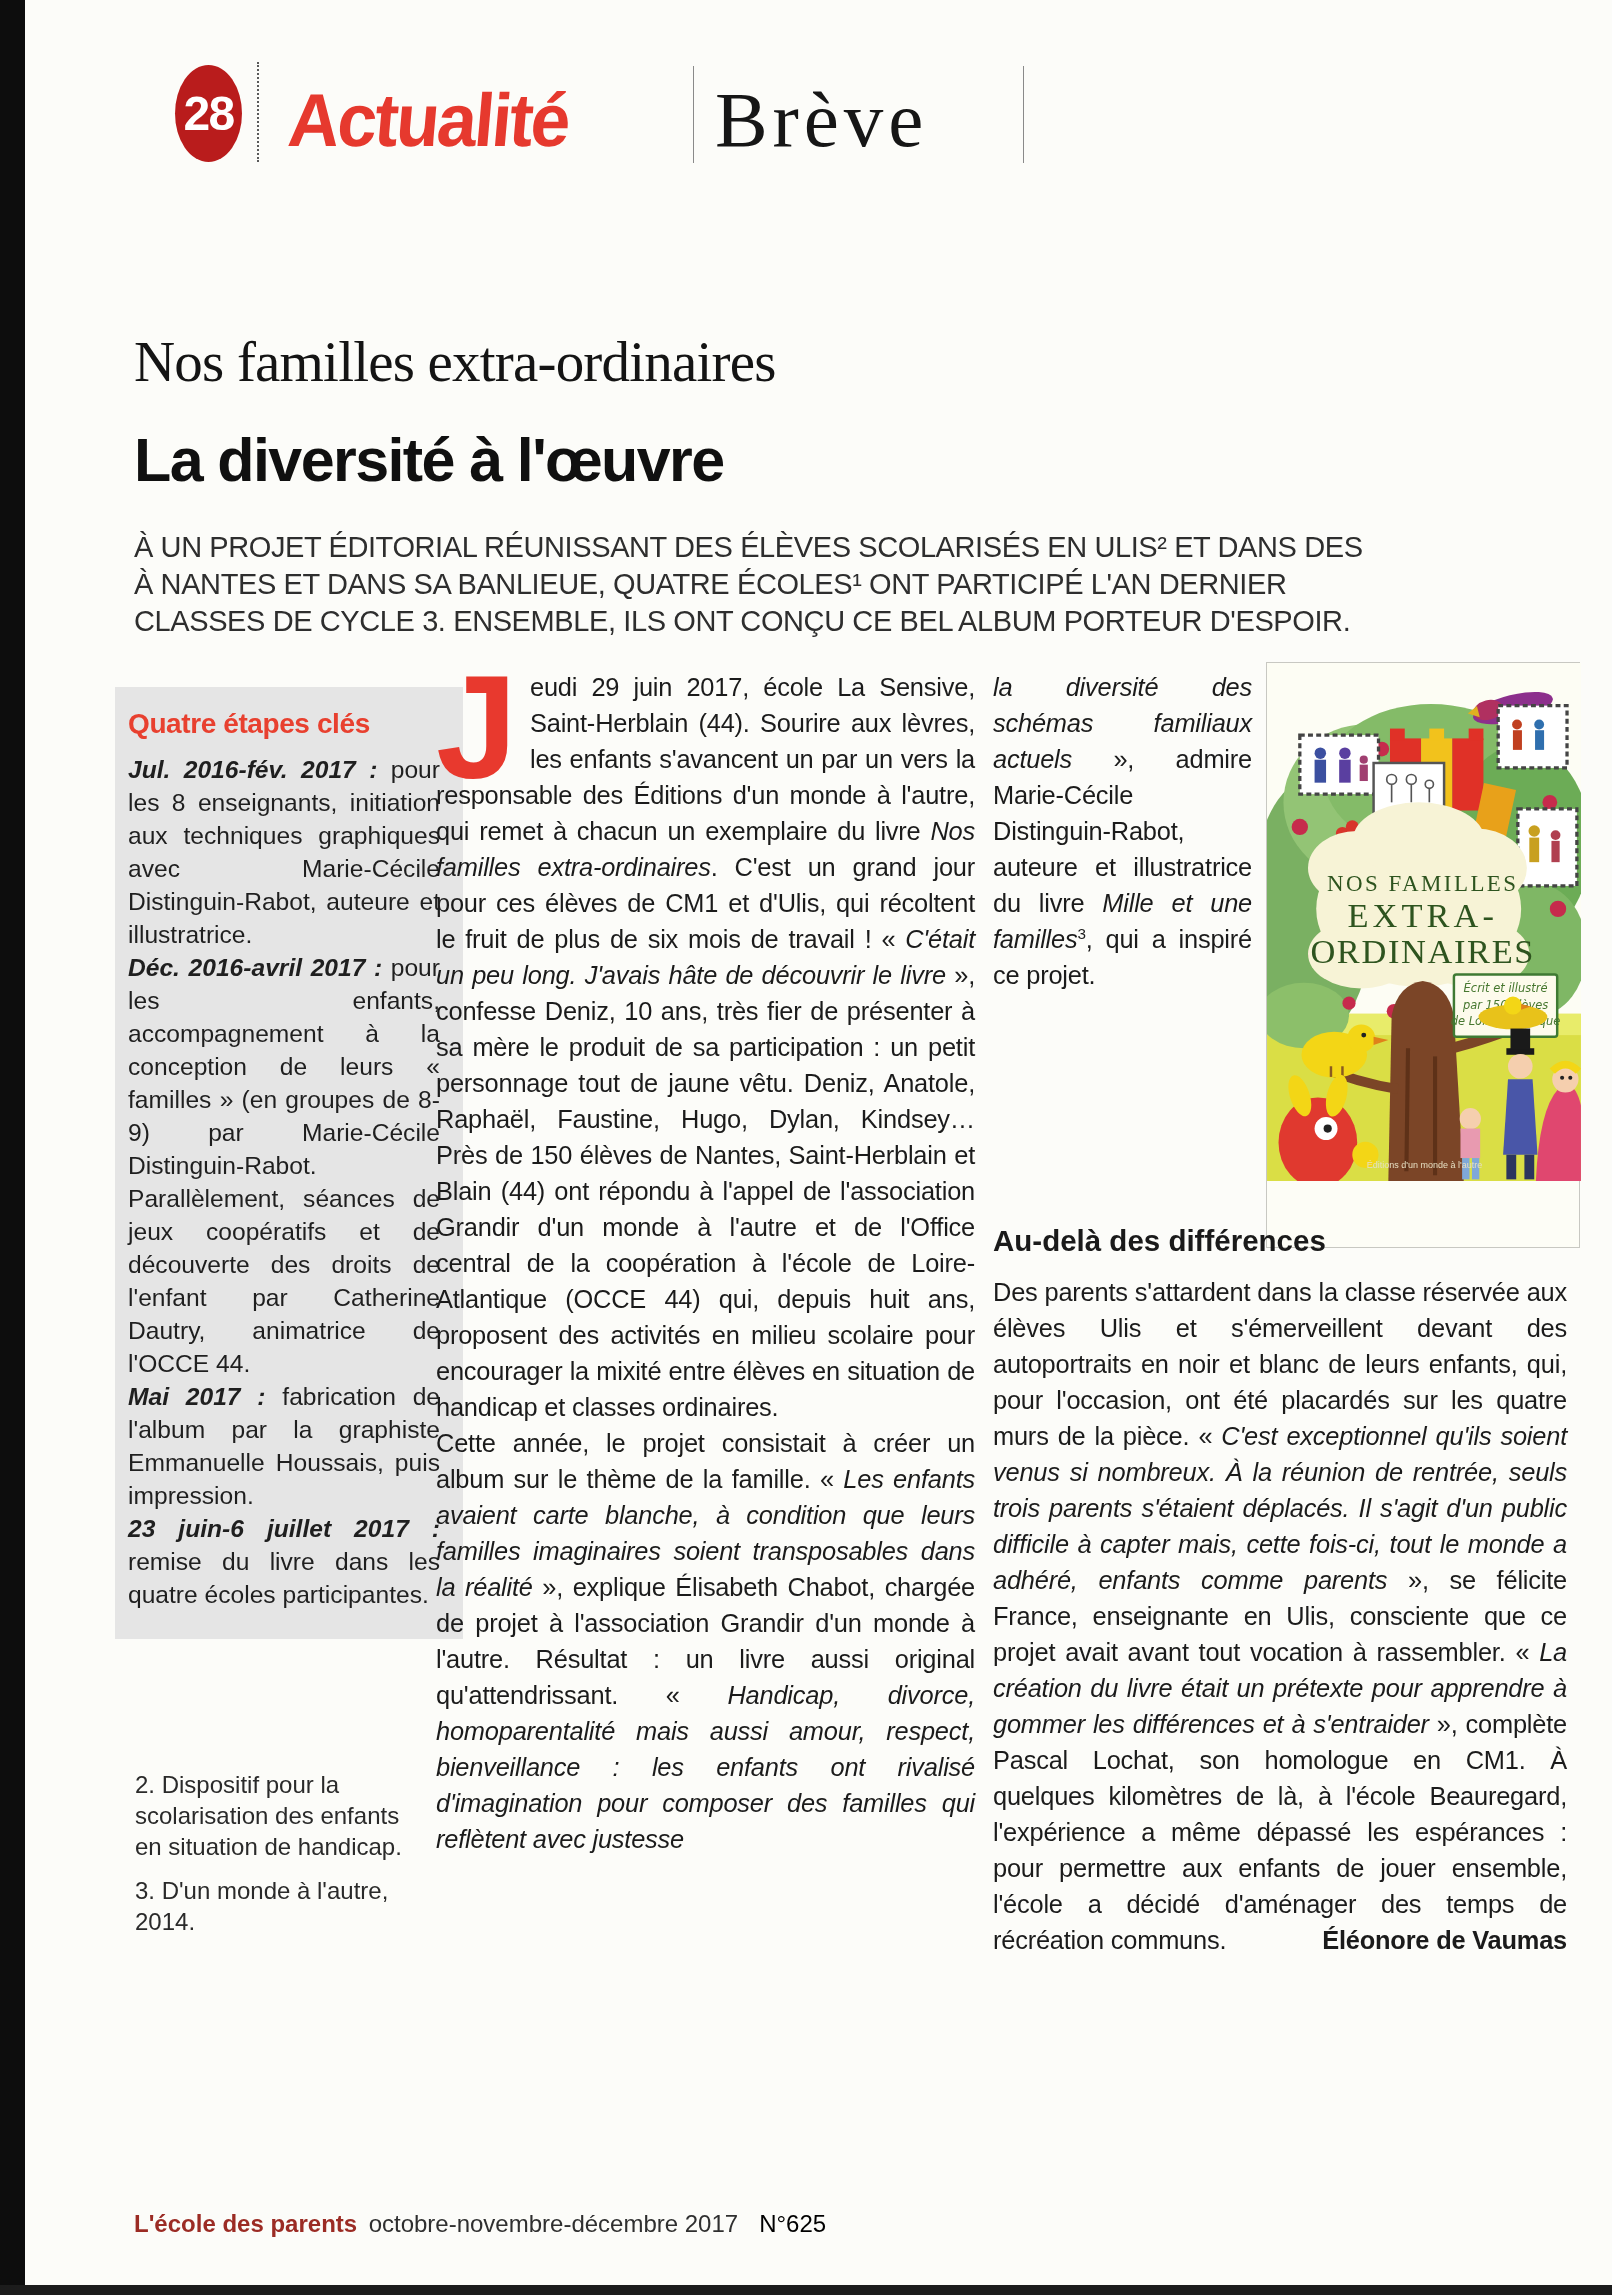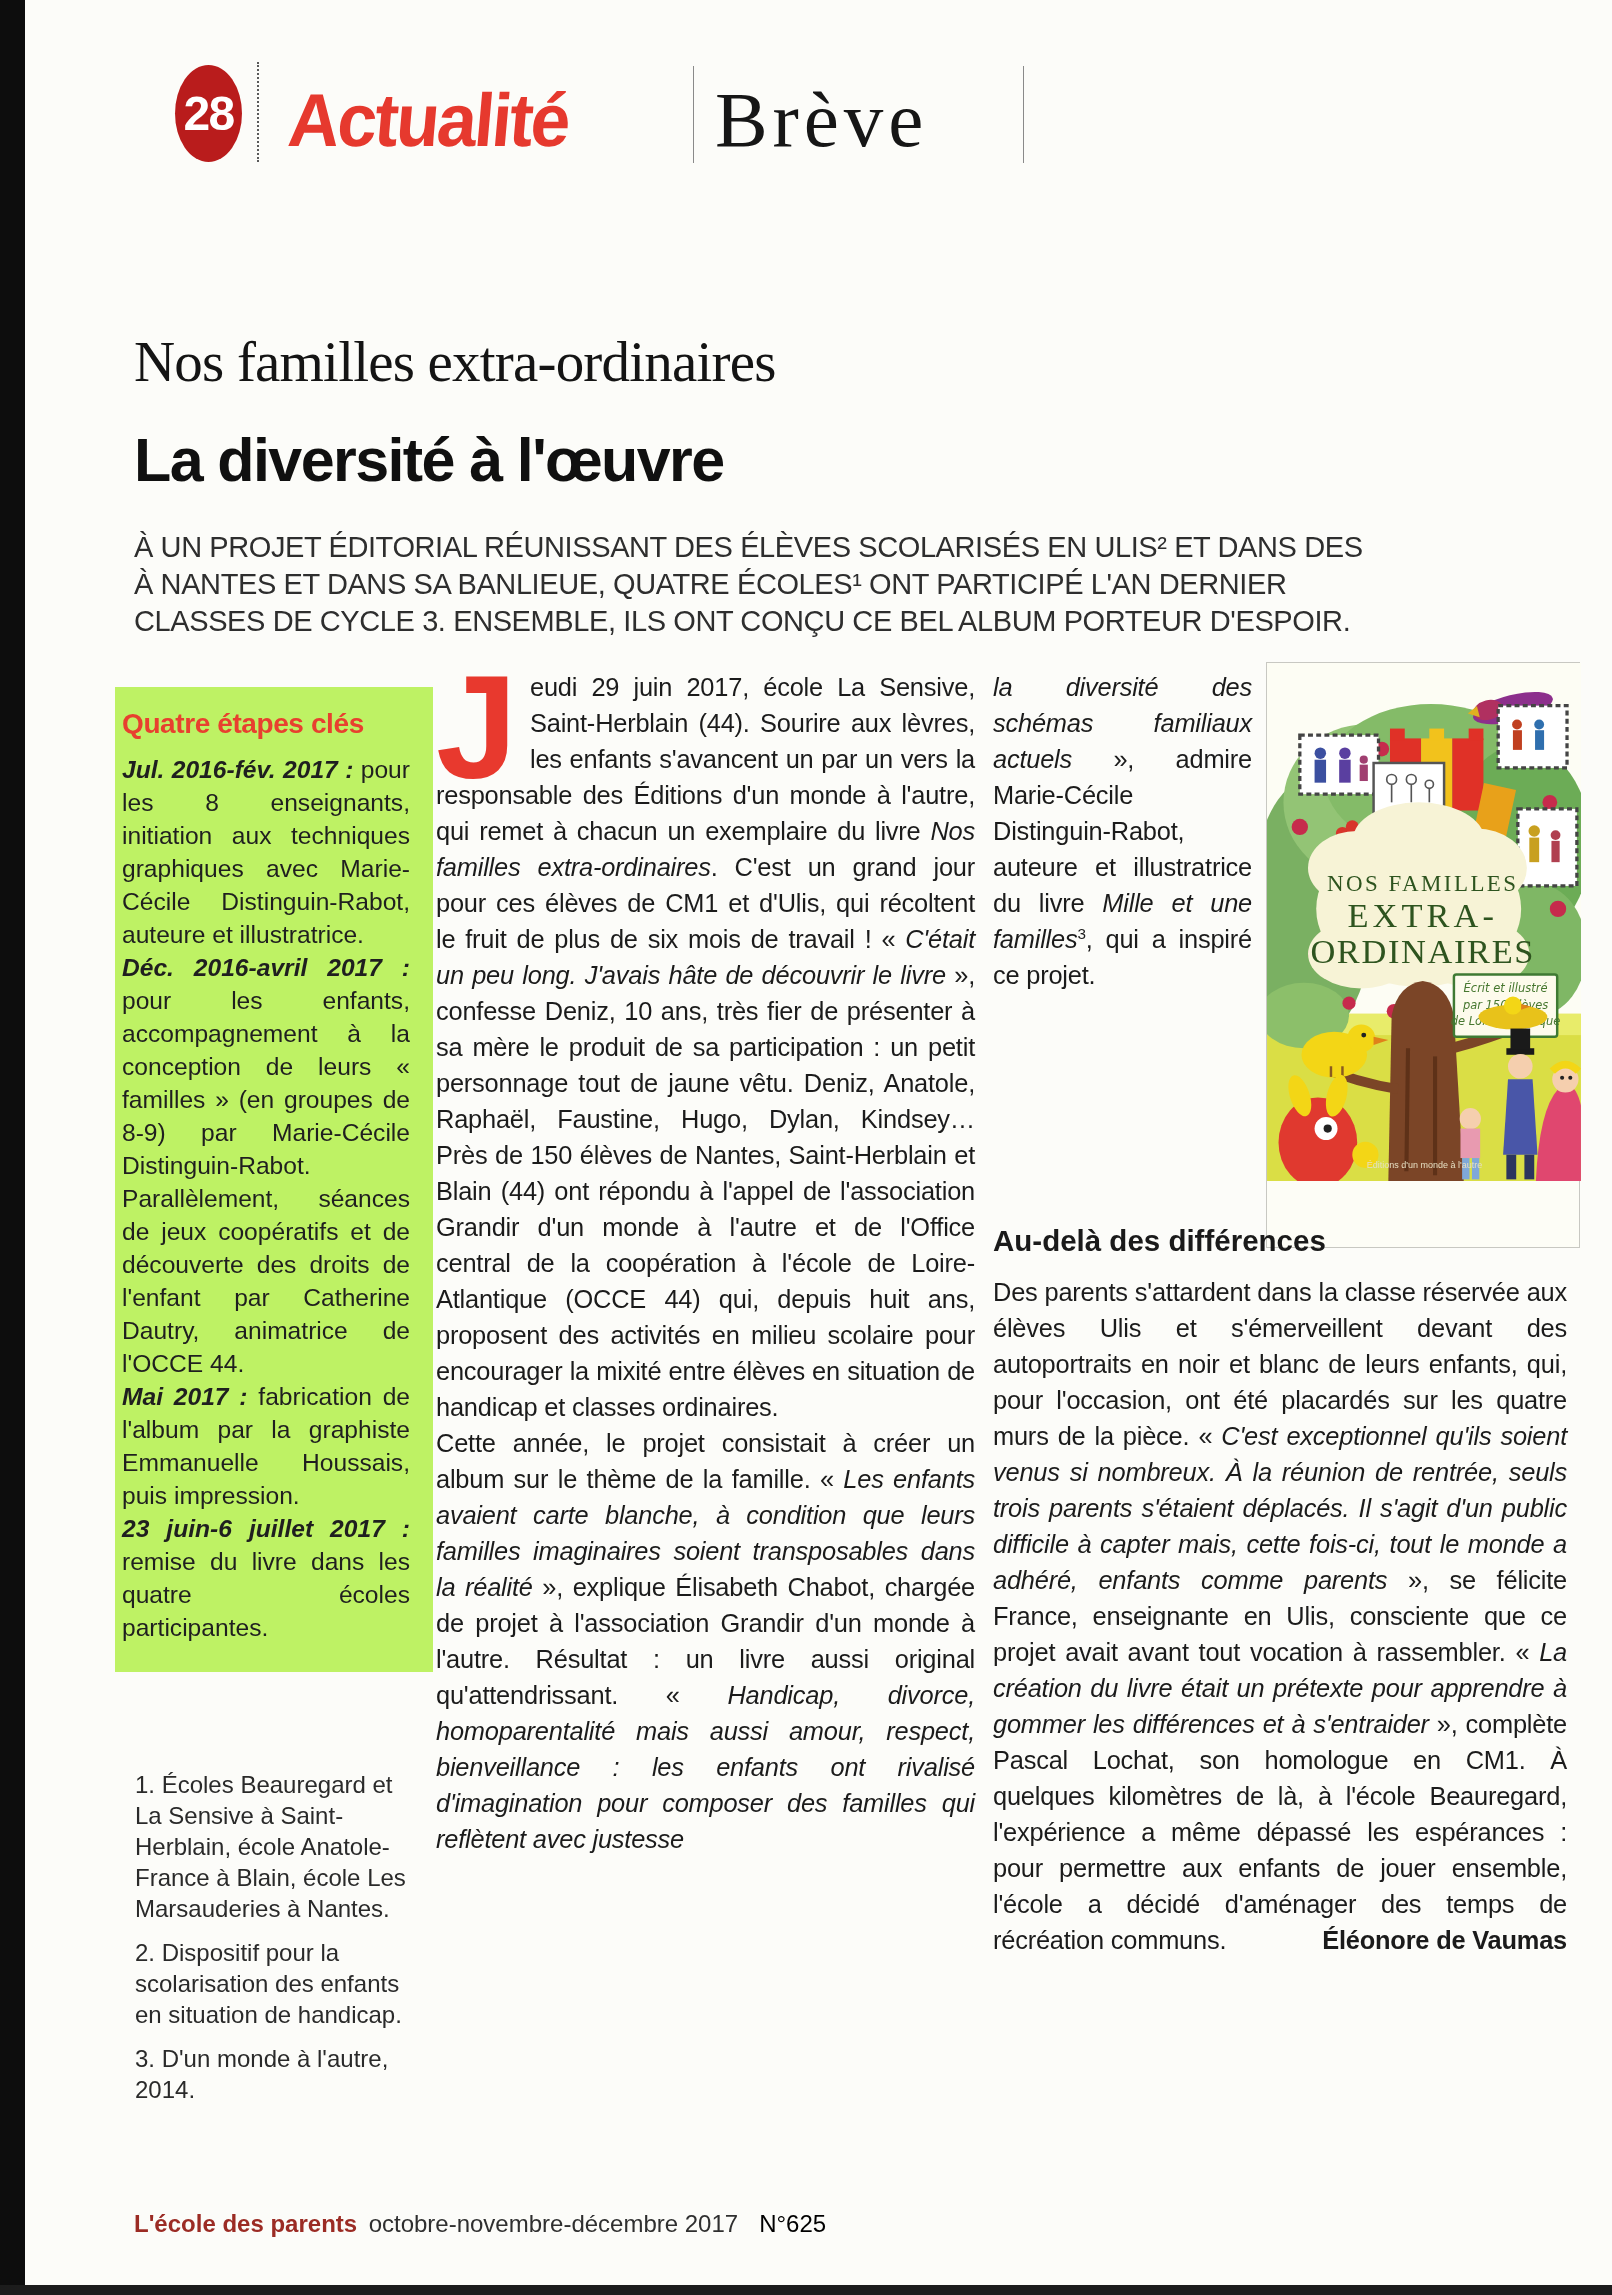--- a/index.html
+++ b/index.html
@@ -27,22 +27,22 @@
 
   
   .kicker { position:absolute; left:134px; top:329px; font-family:"Liberation Serif", serif;
     font-size:57px; color:#141414; letter-spacing:-0.8px; }
   .title { position:absolute; left:134px; top:425px; font-size:61px; font-weight:800;
     color:#101010; letter-spacing:-1.6px; }
   .standfirst { position:absolute; left:134px; top:529px; width:1377px;
     font-size:29px; line-height:37px; color:#2e2e2e; letter-spacing:-0.4px; }
 
   
-  .sidebar { position:absolute; left:115px; top:687px; width:318px;
-    background:#bef264; padding:21px 23px 28px 7px; }
+  .sidebar { position:absolute; left:115px; top:687px; width:348px;
+    background:#e5e5e5; padding:21px 23px 28px 13px; }
   .sidebar-title { color:#e8402f; font-weight:bold; font-size:28px; margin-bottom:13px; letter-spacing:-0.4px; }
   .step { font-size:24.6px; line-height:33px; color:#1f1f1f; text-align:justify; }
   .step-date { font-style:italic; font-weight:bold; }
 
   
   .footnotes { position:absolute; left:135px; top:1769px; width:283px;
     font-size:24px; line-height:31px; color:#2a2a2a; }
   .footnotes p { margin-bottom:13px; }
 
   
@@ -93,21 +93,20 @@
 
   <div class="sidebar">
     <div class="sidebar-title">Quatre étapes clés</div>
     <p class="step"><span class="step-date">Jul. 2016-fév. 2017 : </span><span>pour les 8 enseignants, initiation aux techniques graphiques avec Marie-Cécile Distinguin-Rabot, auteure et illustratrice.</span></p>
     <p class="step"><span class="step-date">Déc. 2016-avril 2017 : </span><span>pour les enfants, accompagnement à la conception de leurs « familles » (en groupes de 8-9) par Marie-Cécile Distinguin-Rabot. Parallèlement, séances de jeux coopératifs et de découverte des droits de l'enfant par Catherine Dautry, animatrice de l'OCCE 44.</span></p>
     <p class="step"><span class="step-date">Mai 2017 : </span><span>fabrication de l'album par la graphiste Emmanuelle Houssais, puis impression.</span></p>
     <p class="step"><span class="step-date">23 juin-6 juillet 2017 : </span><span>remise du livre dans les quatre écoles participantes.</span></p>
   </div>
 
   <div class="footnotes">
-    <p>1. Écoles Beauregard et La Sensive à Saint-Herblain, école Anatole-France à Blain, école Les Marsauderies à Nantes.</p>
     <p>2. Dispositif pour la scolarisation des enfants en situation de handicap.</p>
     <p>3. D'un monde à l'autre, 2014.</p>
   </div>
 
   <div class="col-mid">
     <p class="body-text"><span class="dropcap">J</span><span><span>eudi 29 juin 2017, école La Sensive, Saint-Herblain (44). Sourire aux lèvres, les enfants s'avancent un par un vers la responsable des Éditions d'un monde à l'autre, qui remet à chacun un exemplaire du livre </span><i>Nos familles extra-ordinaires</i><span>. C'est un grand jour pour ces élèves de CM1 et d'Ulis, qui récoltent le fruit de plus de six mois de travail ! « </span><i>C'était un peu long. J'avais hâte de découvrir le livre</i><span> », confesse Deniz, 10 ans, très fier de présenter à sa mère le produit de sa participation : un petit personnage tout de jaune vêtu. Deniz, Anatole, Raphaël, Faustine, Hugo, Dylan, Kindsey… Près de 150 élèves de Nantes, Saint-Herblain et Blain (44) ont répondu à l'appel de l'association Grandir d'un monde à l'autre et de l'Office central de la coopération à l'école de Loire-Atlantique (OCCE 44) qui, depuis huit ans, proposent des activités en milieu scolaire pour encourager la mixité entre élèves en situation de handicap et classes ordinaires.</span></span></p>
     <p class="body-text"><span><span>Cette année, le projet consistait à créer un album sur le thème de la famille. « </span><i>Les enfants avaient carte blanche, à condition que leurs familles imaginaires soient transposables dans la réalité</i><span> », explique Élisabeth Chabot, chargée de projet à l'association Grandir d'un monde à l'autre. Résultat : un livre aussi original qu'attendrissant. « </span><i>Handicap, divorce, homoparentalité mais aussi amour, respect, bienveillance : les enfants ont rivalisé d'imagination pour composer des familles qui reflètent avec justesse</i></span></p>
   </div>
 
   <div class="col-right-narrow">

